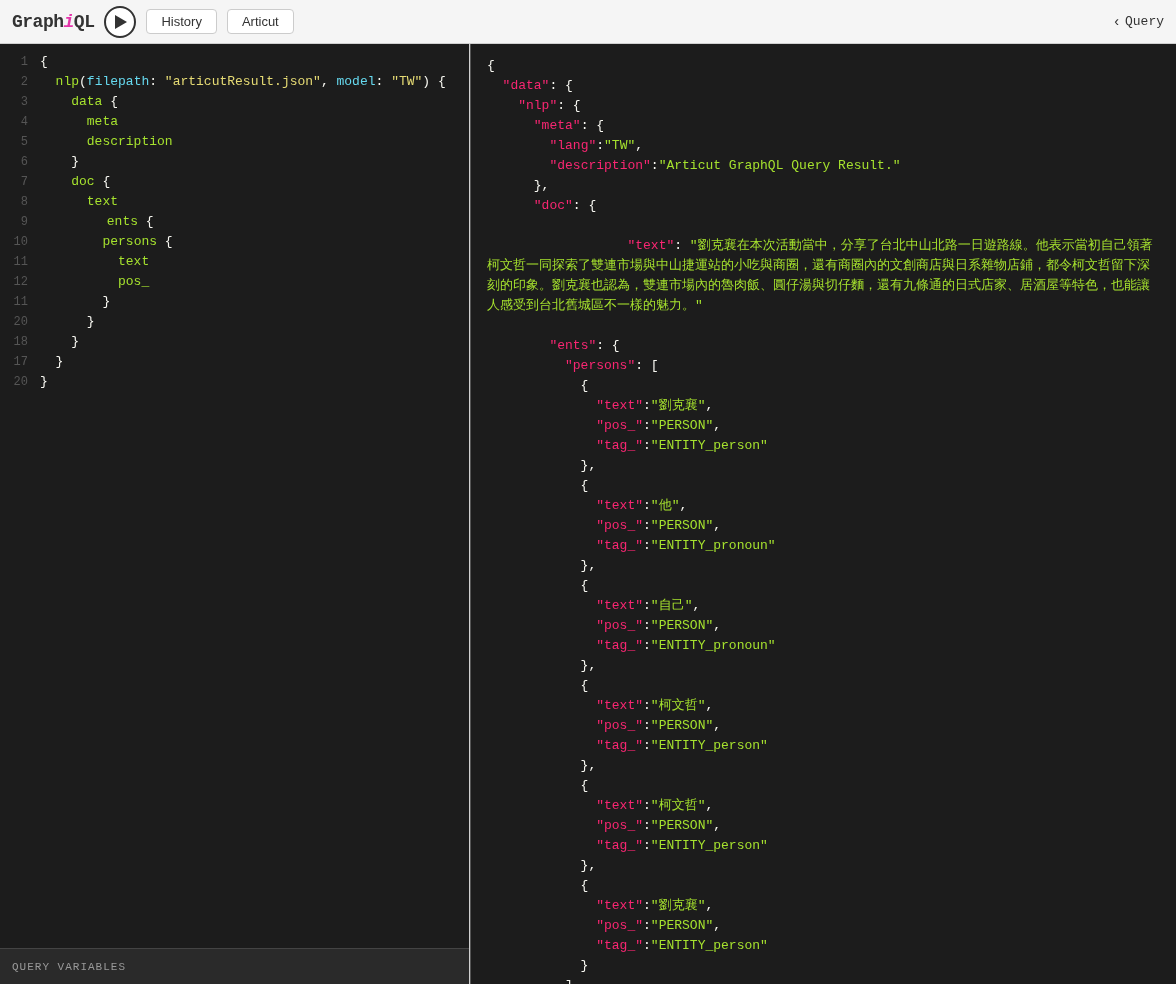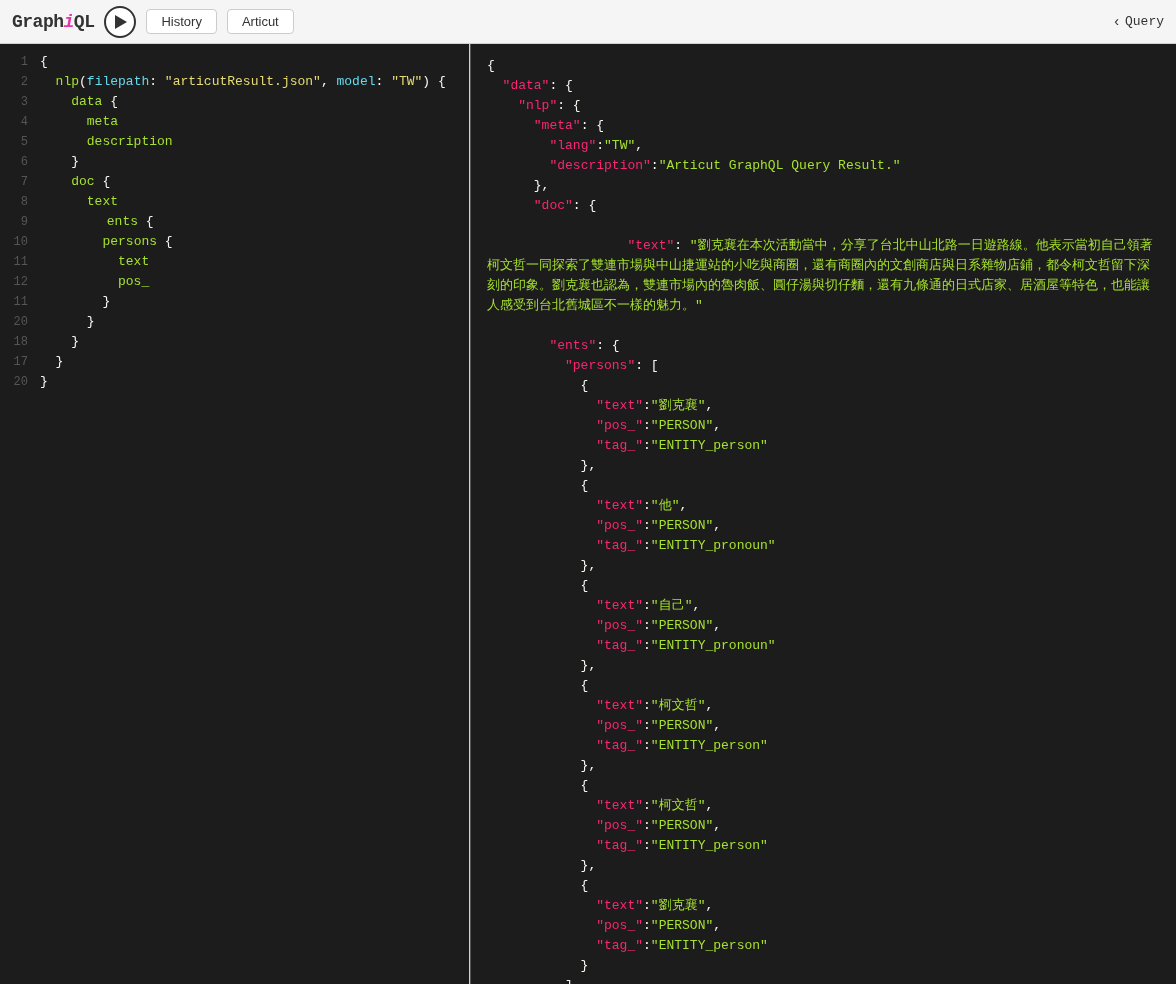--- a/index.html
+++ b/index.html
@@ -240,20 +240,23 @@
           <span class="line-content c-white">  }</span>
         </div>
         <div class="line">
           <span class="line-num">20</span>
           <span class="line-content c-white">}</span>
         </div>
 
       </div>
     </div>
 
+    <div id="query-variables-bar">
+      <span style="text-transform:uppercase;font-size:11px;letter-spacing:1px;color:#999;">Query Variables</span>
+    </div>
   </div>
 
   <div class="divider" style="background:#555;width:1px;"></div>
 
   <div id="right-panel">
     <div style="padding: 4px 0; font-size:13px; line-height:20px;">
 
       <div class="line">
         <span style="width:16px;display:inline-block;"></span>
         <span style="color:#f8f8f2;">{</span>

